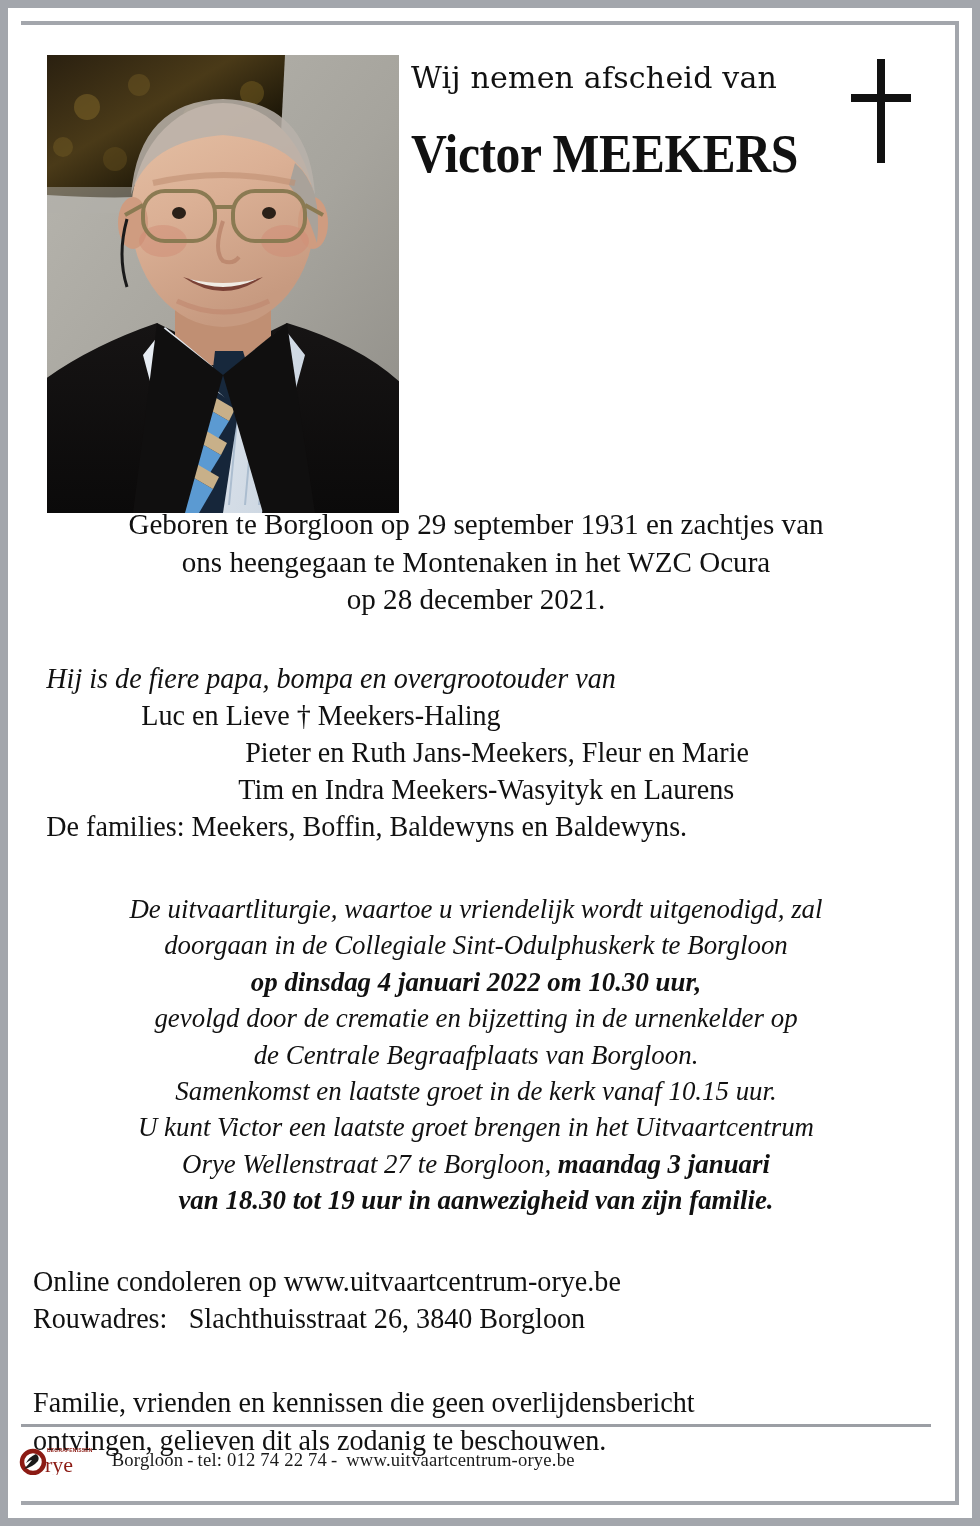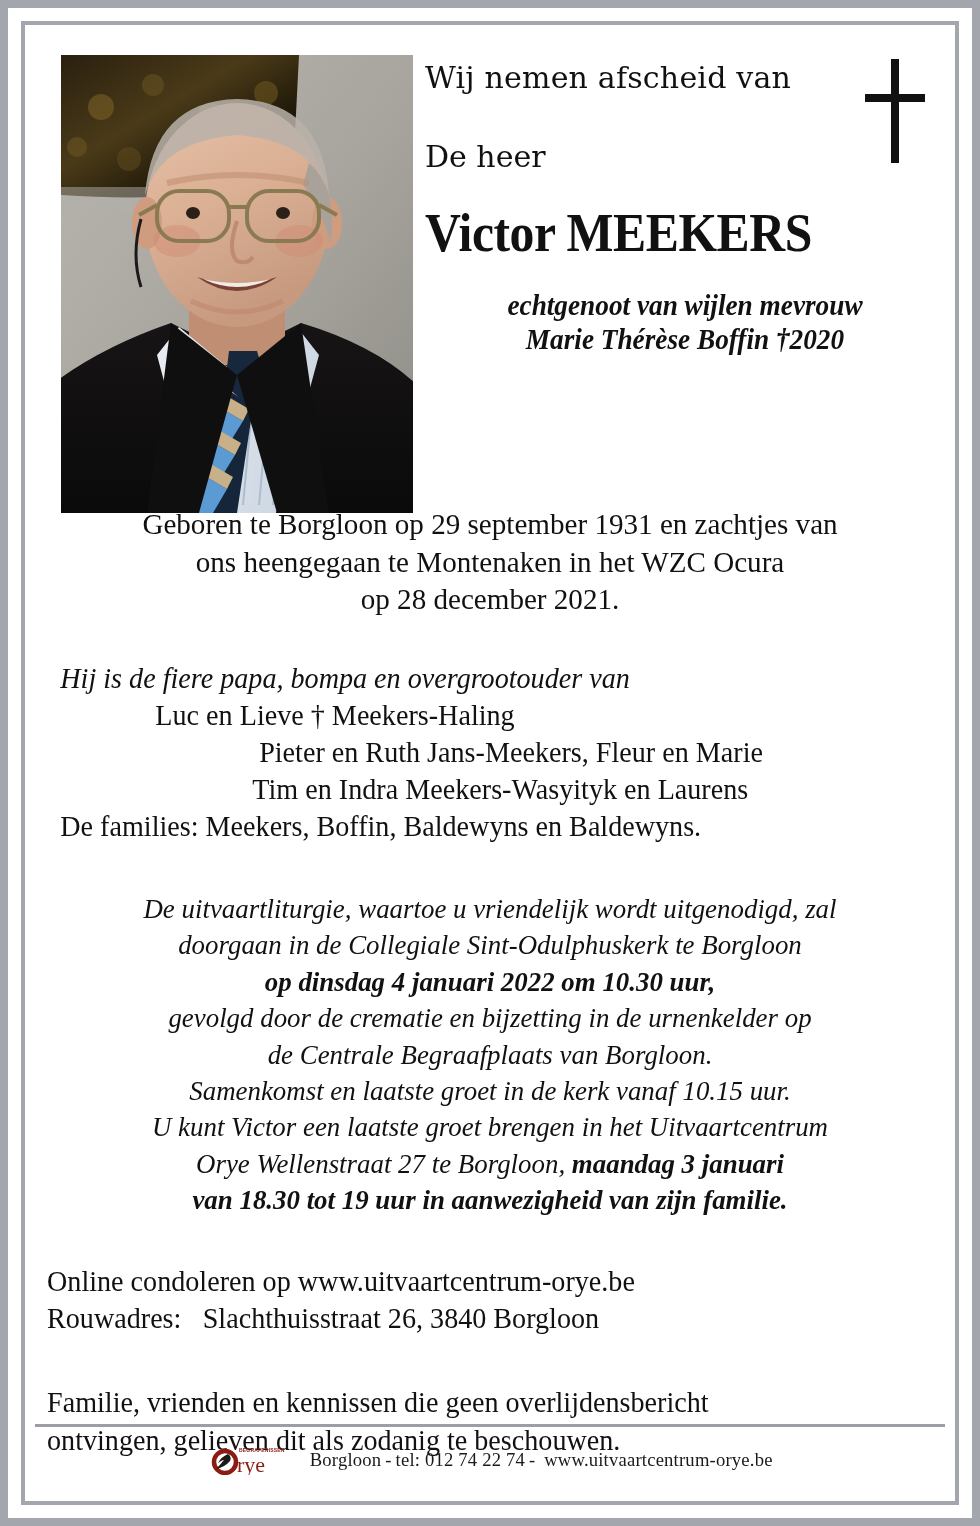--- a/index.html
+++ b/index.html
@@ -31,21 +31,21 @@
   }
   .frame-inner {
     position: absolute;
     left: 21px; top: 21px;
     width: 938px; height: 1484px;
     box-sizing: border-box;
     border: 4px solid #a3a6ac;
   }
   .sheet {
     position: absolute;
-    left: 25px; top: 25px;
+    left: 11px; top: 25px;
     width: 930px;
     height: 1476px;
     box-sizing: border-box;
     background: #ffffff;
     padding: 0;
   }
 
   
   .header {
     position: relative;
@@ -195,22 +195,21 @@
   }
   .footer-rule {
     height: 3px;
     background: #9b9ea4;
     margin: 0 10px 0 10px;
     width: 910px;
   }
   .footer-row {
     display: flex;
     align-items: center;
-    justify-content: center;
-    gap: 8px;
+    gap: 2px;
     padding: 18px 0 26px 8px;
   }
   .logo {
     width: 86px;
     height: 30px;
     position: relative;
   }
   .logo svg { display: block; }
   .footer-text {
     font-size: 19px;
@@ -332,26 +331,21 @@
 
           <path d="M136 222 Q176 250 216 222 Q176 236 136 222 Z" fill="#7a4236"></path>
           <path d="M142 224 Q176 240 210 224 Q176 232 142 224 Z" fill="#f0ece4"></path>
 
           <path d="M130 246 Q176 268 222 246" stroke="#bd8269" stroke-width="5" fill="none" opacity="0.5"></path>
         </svg>
       </div>
 
       <div class="headtext">
         <p class="line-afscheid">Wij nemen afscheid van</p>
-        <p class="line-deheer">De heer</p>
         <p class="name">Victor MEEKERS</p>
-        <div>
-          <p class="spouse">echtgenoot van wijlen mevrouw</p>
-          <p class="spouse" style="margin-top:0">Marie Thérèse Boffin †2020</p>
-        </div>
       </div>
 
       <div class="cross">
         <div class="v"></div>
         <div class="h"></div>
       </div>
     </div>
 
     <div class="body">
 

